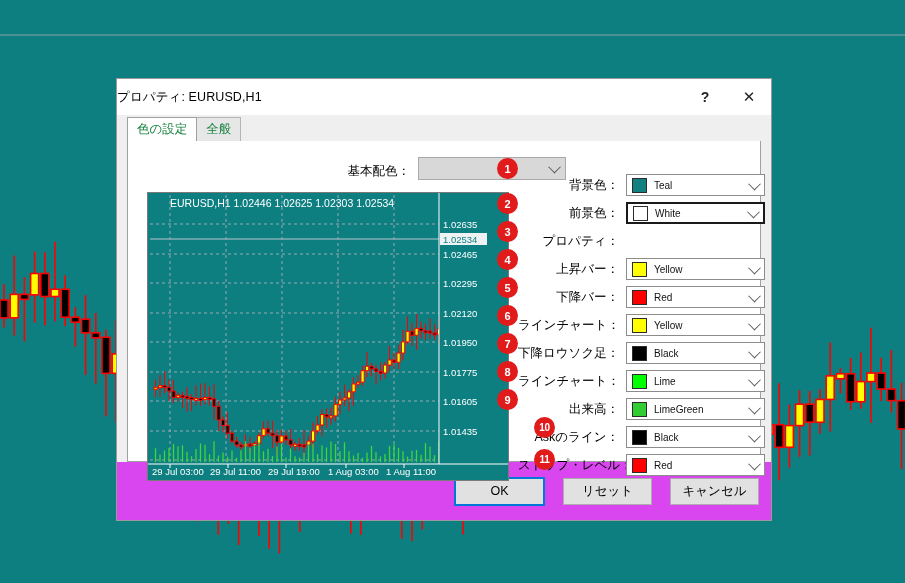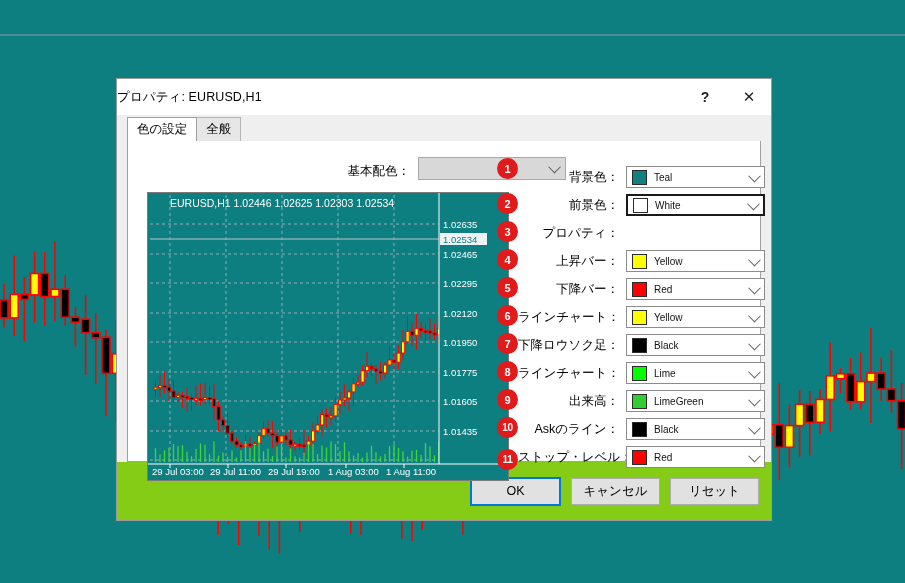--- a/index.html
+++ b/index.html
@@ -74,21 +74,21 @@
     display: flex;
     align-items: flex-end;
     padding-left: 10px;
     background: #efefef;
     flex: 0 0 auto;
     position: relative;
     z-index: 2;
   }
   .tab {
     font-size: 12.5px;
-    color: #000000;
+    color: #15803d;
     padding: 3px 9px 4px 9px;
     border: 1px solid #b4b4b4;
     border-bottom: none;
     background: #e7e7e7;
     margin-right: -1px;
     line-height: 16px;
     cursor: default;
   }
   .tab.active {
     background: #ffffff;
@@ -159,21 +159,21 @@
     border: 1px solid #7a7a7a;
     background: #0d7f80;
     overflow: hidden;
   }
   #preview svg { display:block; }
 
   
   #color-rows {
     position: absolute;
     left: 390px;
-    top: 22px;
+    top: 30px;
     width: 255px;
   }
   .crow {
     height: 28px;
     display: flex;
     align-items: center;
   }
   .crow-label {
     width: 108px;
     text-align: right;
@@ -222,32 +222,32 @@
     border-radius: 50%;
     background: #e11b1b;
     color: #fff;
     font-size: 11px;
     font-weight: 700;
     display: flex;
     align-items: center;
     justify-content: center;
     letter-spacing: -0.3px;
   }
-  .badge.two-digit { font-size: 10px; }
+  .badge.two-digit { font-size: 10px; margin-left: 37px; }
 
   
   .footer {
     flex: 0 0 auto;
     height: 58px;
     display: flex;
     align-items: center;
     justify-content: flex-end;
     padding-right: 12px;
-    gap: 10px;
-    background: #84cc16;
+    gap: 18px;
+    background: #d946ef;
   }
   .btn {
     width: 87px;
     height: 25px;
     font-size: 12.5px;
     color: #000;
     background: #e1e1e1;
     border: 1px solid #adadad;
     display: flex;
     align-items: center;
@@ -819,16 +819,16 @@
         <div class="badge" style="left: 369px; top: 192px;">7</div>
         <div class="badge" style="left: 369px; top: 220px;">8</div>
         <div class="badge" style="left: 369px; top: 248px;">9</div>
         <div class="badge two-digit" style="left: 369px; top: 276px;">10</div>
         <div class="badge two-digit" style="left: 369px; top: 308px;">11</div>
       </div>
   </div>
 
   <div class="footer">
     <div class="btn default">OK</div>
+    <div class="btn">リセット</div>
     <div class="btn">キャンセル</div>
-    <div class="btn">リセット</div>
   </div>
 </div>
 
 </body></html>

